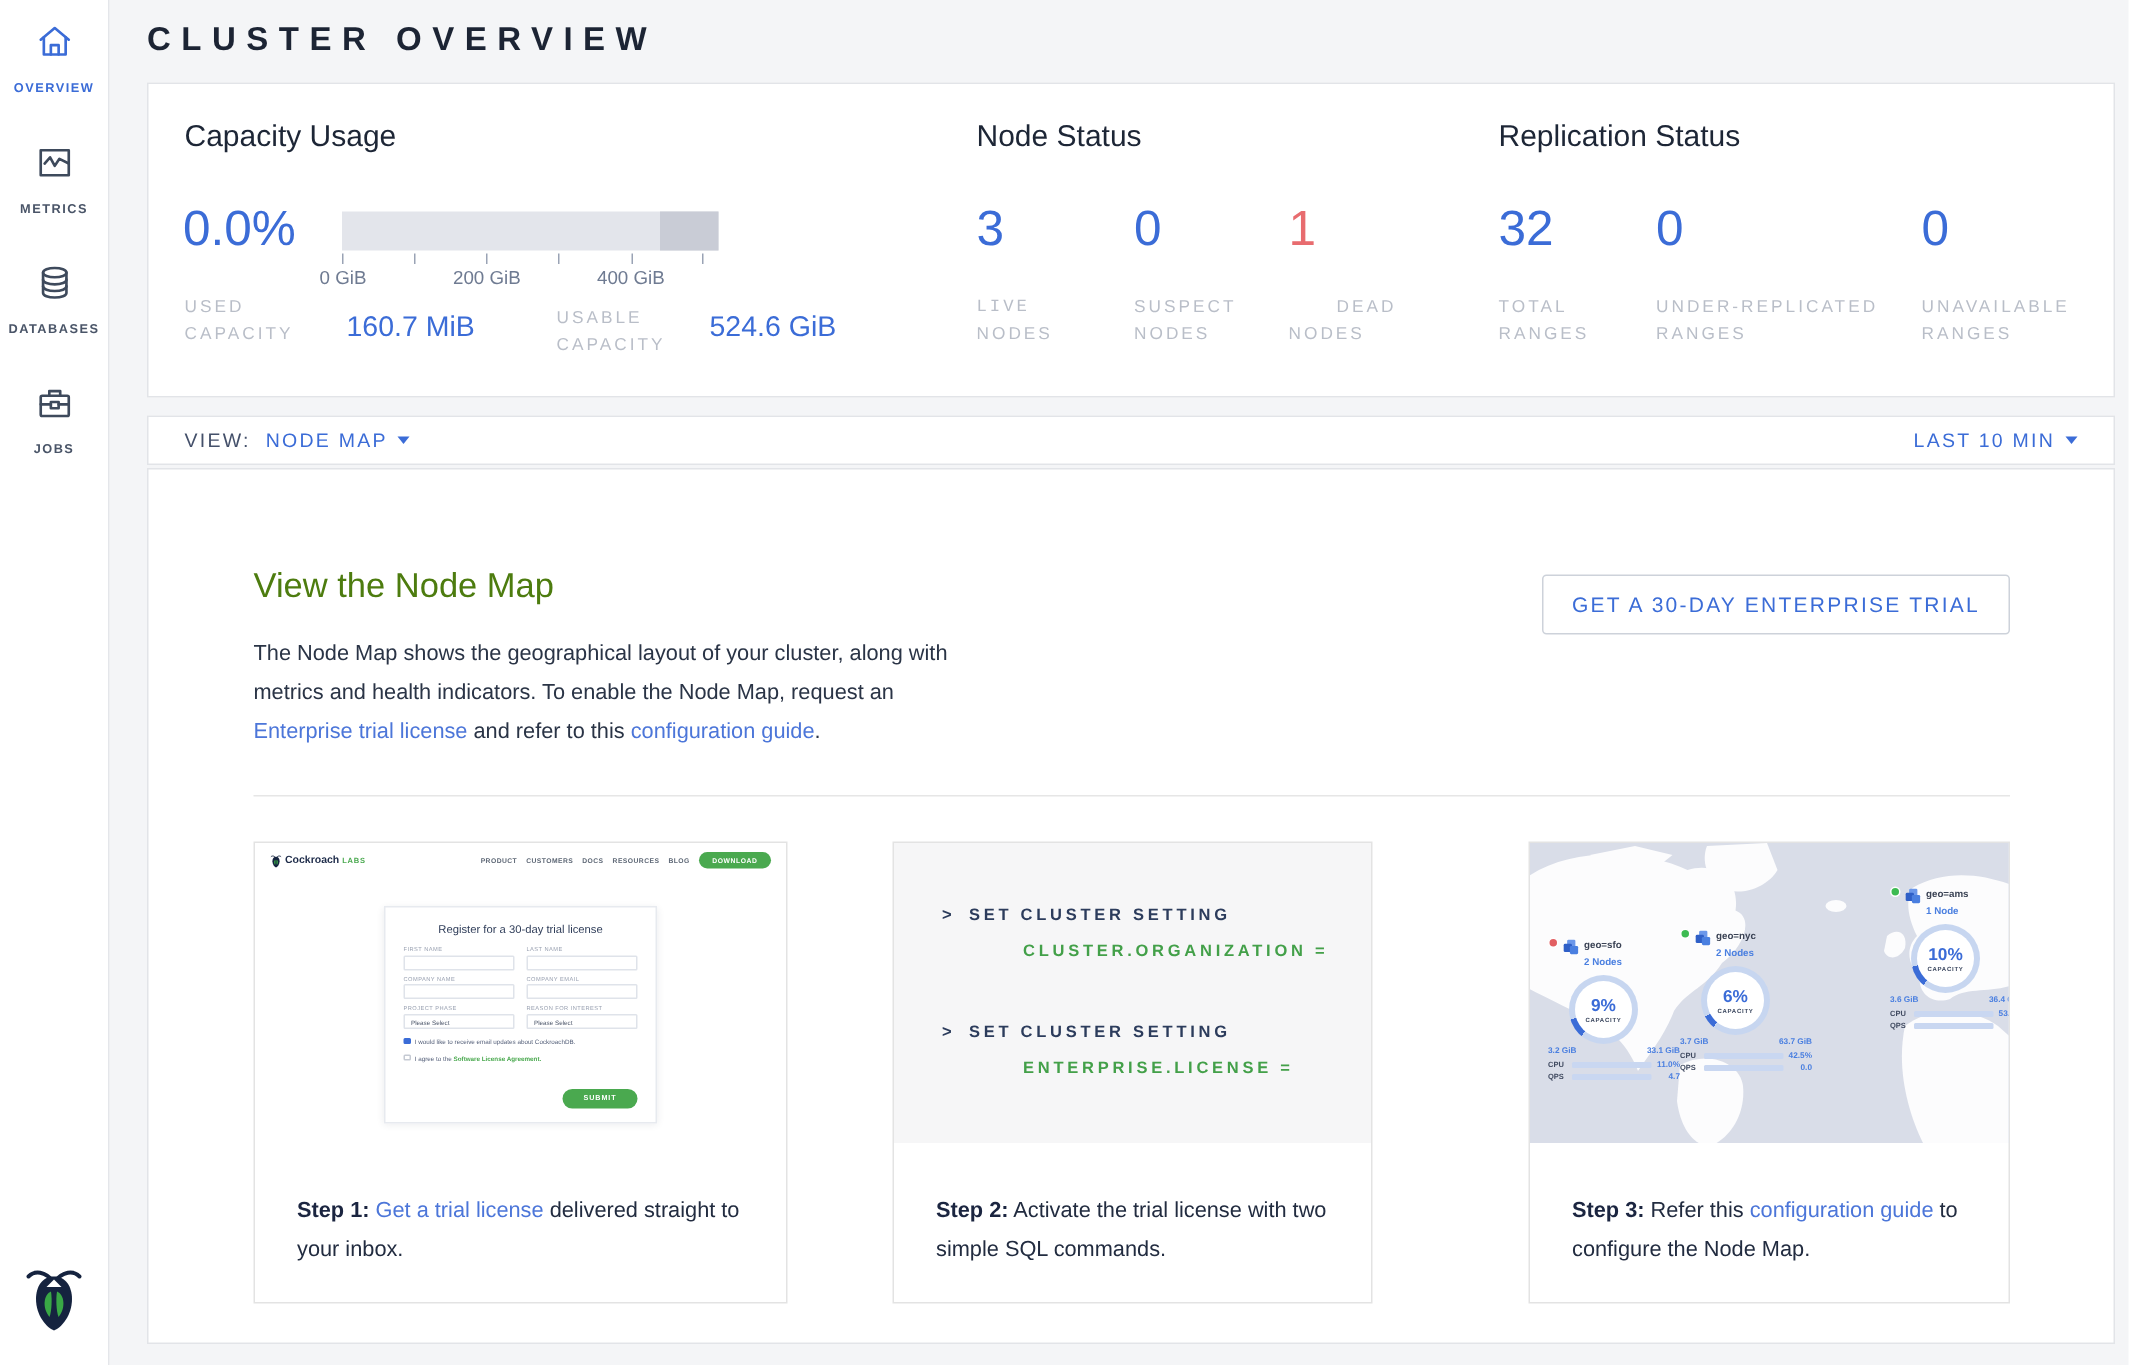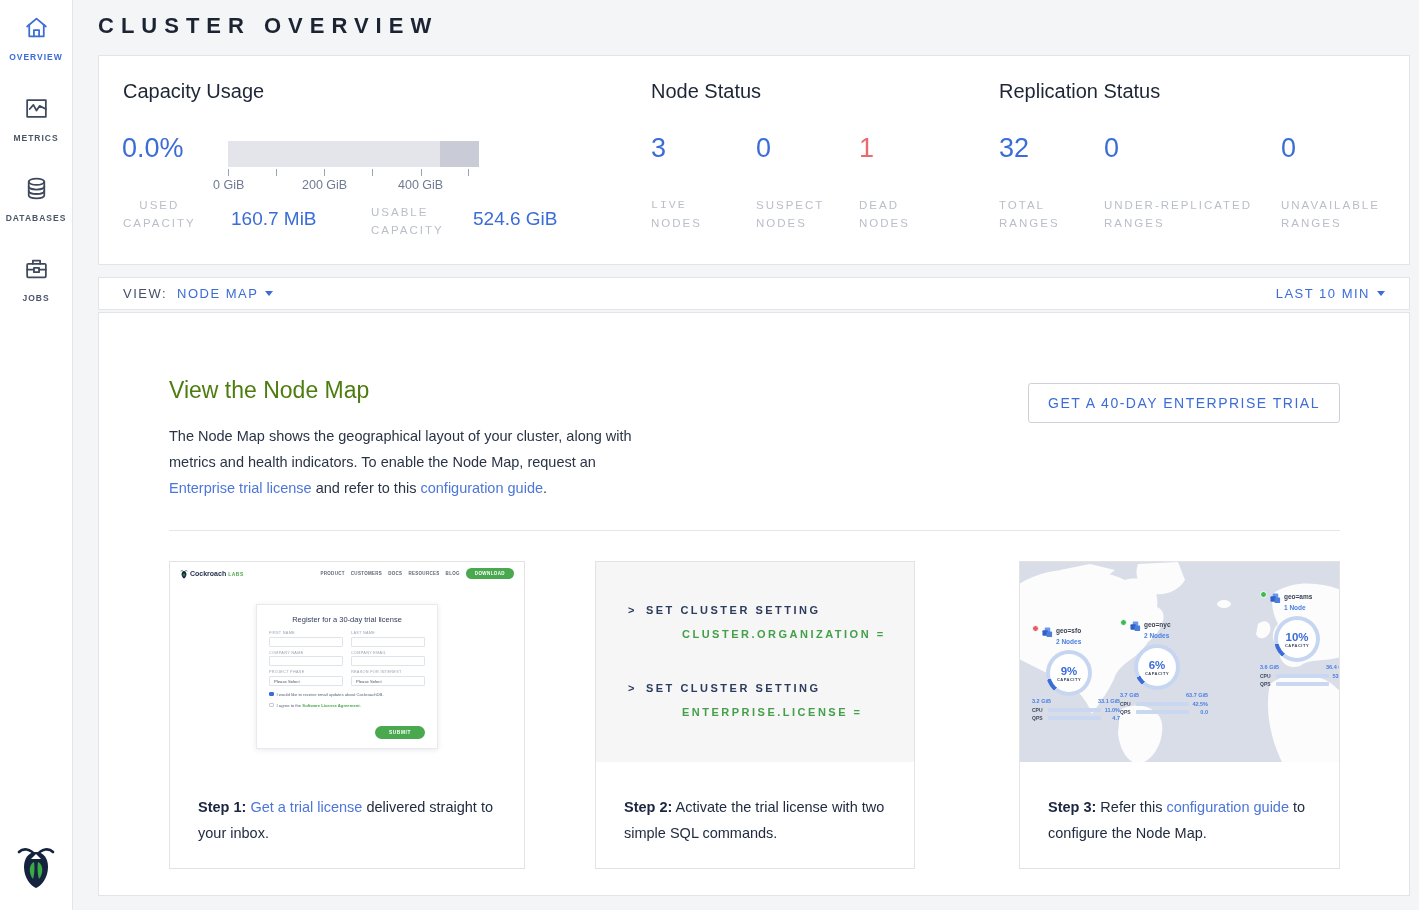--- a/index.html
+++ b/index.html
@@ -14,21 +14,21 @@
   .sb-item.active .sb-label { color:#3b6cd7; }
   .sb-item svg { display:inline-block; }
   .sb-logo { position:absolute; left:0; bottom:16px; width:72px; text-align:center; }
 
   
   .page-title { position:absolute; left:98px; top:13px; font-size:22px; font-weight:600; letter-spacing:7px; color:#1c2434; }
 
   
   .summary-card { position:absolute; left:98px; top:55px; width:1312px; height:210px; background:#fff; border:1px solid #e2e4e8; }
   .sec-title { position:absolute; font-size:20px; font-weight:500; color:#1d2636; }
-  .big-num { position:absolute; font-size:27px; color:#3b6cd7; font-weight:400; }
+  .big-num { position:absolute; font-size:33px; color:#3b6cd7; font-weight:400; }
   .big-num.red { color:#e86c6f; }
   .stat-label { position:absolute; font-size:11.5px; letter-spacing:2px; color:#b9bec8; line-height:18px; font-weight:400; }
   .cap-bar { position:absolute; left:129px; top:85px; width:251px; height:26px; background:#e3e5eb; }
   .cap-bar .cap-dark { position:absolute; right:0; top:0; height:26px; width:39px; background:#c9ccd6; }
   .tick { position:absolute; top:113px; width:1px; height:7px; background:#9aa3b5; }
   .tick-label { position:absolute; top:122px; font-size:12.5px; color:#6f7b92; }
   .usage-value { position:absolute; font-size:19px; color:#3b6cd7; }
 
   
   .view-bar { position:absolute; left:98px; top:277px; width:1312px; height:33px; background:#fff; border:1px solid #e2e4e8; display:flex; align-items:center; padding:0 24px; font-size:13px; letter-spacing:1.5px; }
@@ -174,21 +174,21 @@
     </div>
   <div class="tick" style="left:129px;"></div>
   <div class="tick" style="left:177px;"></div>
   <div class="tick" style="left:225px;"></div>
   <div class="tick" style="left:273px;"></div>
   <div class="tick" style="left:322px;"></div>
   <div class="tick" style="left:369px;"></div>
   <div class="tick-label" style="left:114px;">0 GiB</div>
   <div class="tick-label" style="left:203px;">200 GiB</div>
   <div class="tick-label" style="left:299px;text-align:right;">400 GiB</div>
-  <div class="stat-label" style="left:24px; top:140px;text-align:center;">
+  <div class="stat-label" style="left:24px; top:140px;">
     <span style="display:block;">USED</span>
     <span style="display:block;">CAPACITY</span>
   </div>
   <div class="usage-value" style="left:132px; top:152px;">160.7 MiB</div>
   <div class="stat-label" style="left:272px; top:147px;">
     <span style="display:block;">USABLE</span>
     <span style="display:block;">CAPACITY</span>
   </div>
   <div class="usage-value" style="left:374px; top:152px;">524.6 GiB</div>
 
@@ -198,21 +198,21 @@
   <div class="big-num red" style="left:760px; top:77px;">1</div>
   <div class="stat-label" style="left:552px; top:140px;">
     <span style="display:block;font-family:Liberation Mono, monospace;">LIVE</span>
     <span style="display:block;">NODES</span>
   </div>
   <div class="stat-label" style="left:657px; top:140px;">
     <span style="display:block;">SUSPECT</span>
     <span style="display:block;">NODES</span>
   </div>
   <div class="stat-label" style="left:760px; top:140px;">
-    <span style="display:block;">DEAD</span>
+    <span style="display:block;margin-left:32px;">DEAD</span>
     <span style="display:block;">NODES</span>
   </div>
 
   <div class="sec-title" style="left:900px; top:24px;">Replication Status</div>
   <div class="big-num" style="left:900px; top:77px;">32</div>
   <div class="big-num" style="left:1005px; top:77px;">0</div>
   <div class="big-num" style="left:1182px; top:77px;">0</div>
   <div class="stat-label" style="left:900px; top:140px;">
     <span style="display:block;">TOTAL</span>
     <span style="display:block;">RANGES</span>
@@ -241,21 +241,21 @@
       <span class="caret"></span>
     </span>
   </div>
 </section>
 
 <section class="content-card">
   <h2 class="nm-heading">View the Node Map</h2>
   <p class="nm-desc">
     <span>The Node Map shows the geographical layout of your cluster, along with metrics and health indicators. To enable the Node Map, request an </span><a class="link">Enterprise trial license</a><span> and refer to this </span><a class="link">configuration guide</a><span>.</span>
   </p>
-  <button class="cta-btn">GET A 40-DAY ENTERPRISE TRIAL</button>
+  <button class="cta-btn">GET A 30-DAY ENTERPRISE TRIAL</button>
   <div class="divider"></div>
 
   <div class="step-card" id="step-card-1">
     <div class="mini-site">
       <div class="ms-nav">
         <span class="ms-logo">
           <svg width="8" height="10" viewBox="0 0 40 48">
               <path d="M20 14 C14 6 7 6 3 10" stroke="#15233f" stroke-width="3" fill="none"></path>
               <path d="M20 14 C26 6 33 6 37 10" stroke="#15233f" stroke-width="3" fill="none"></path>
               <path d="M20 10 C12 10 8 17 8 25 C8 36 15 44 20 46 C25 44 32 36 32 25 C32 17 28 10 20 10 Z" fill="#15233f"></path>

